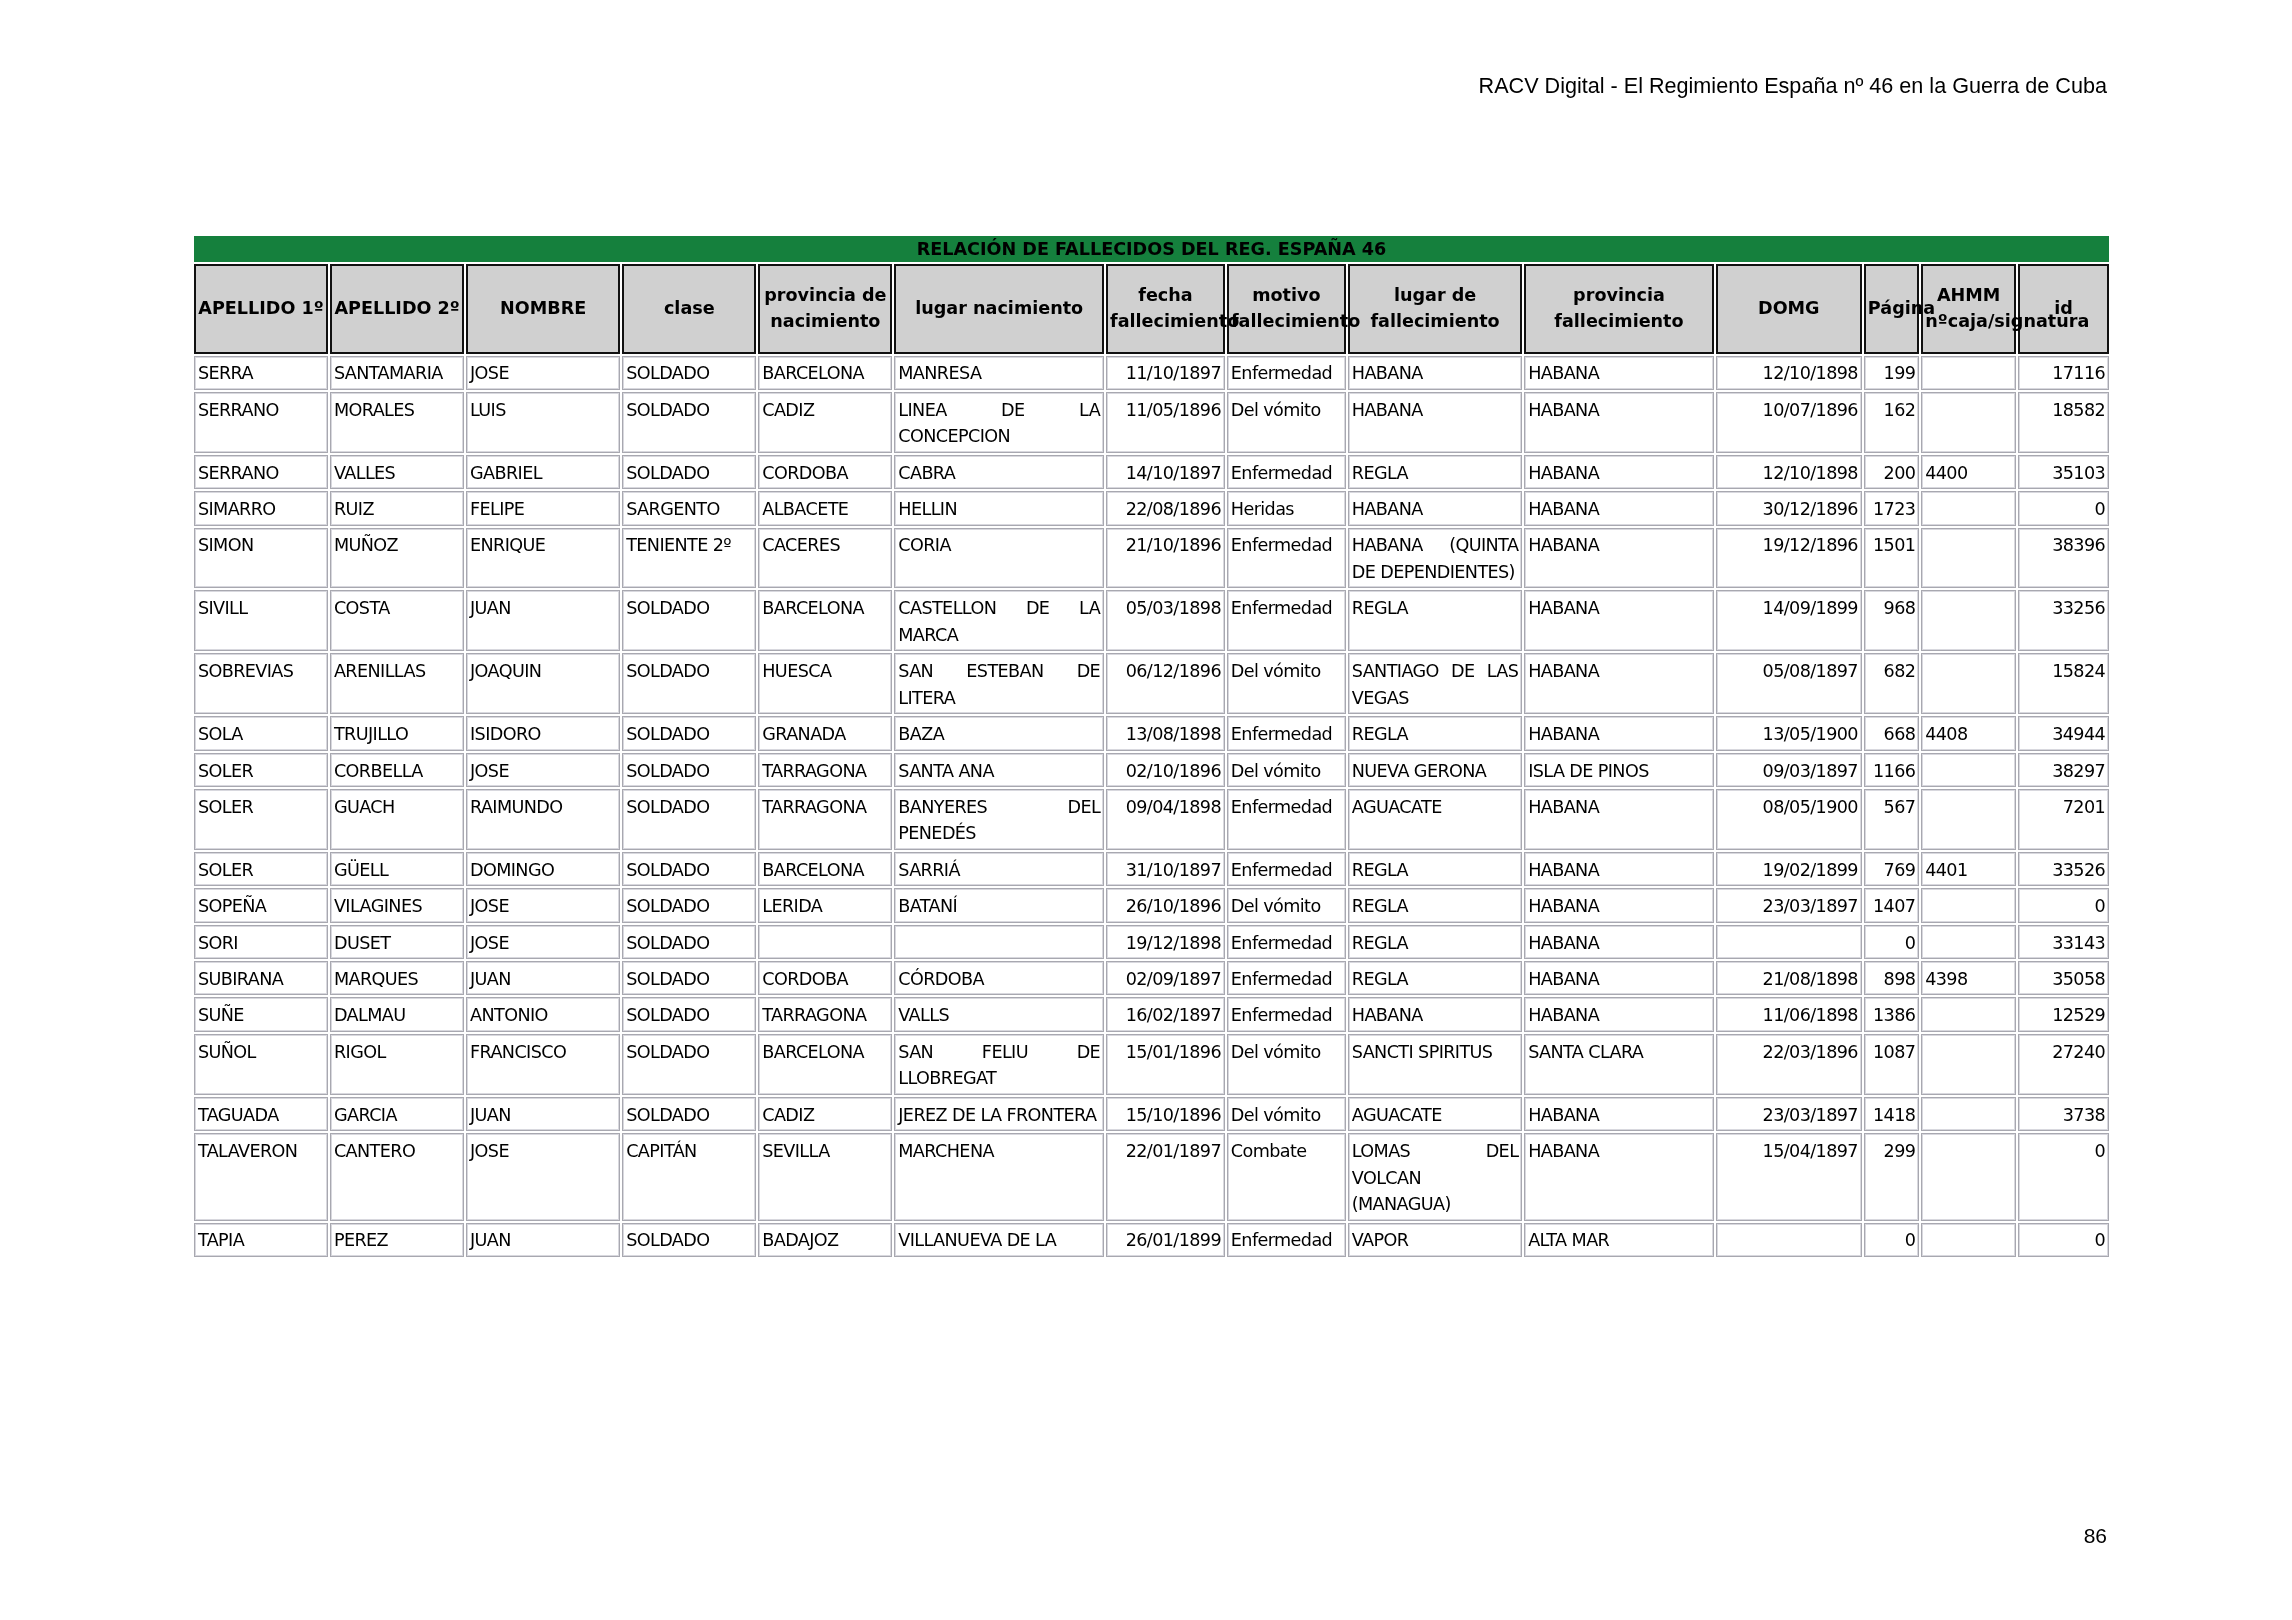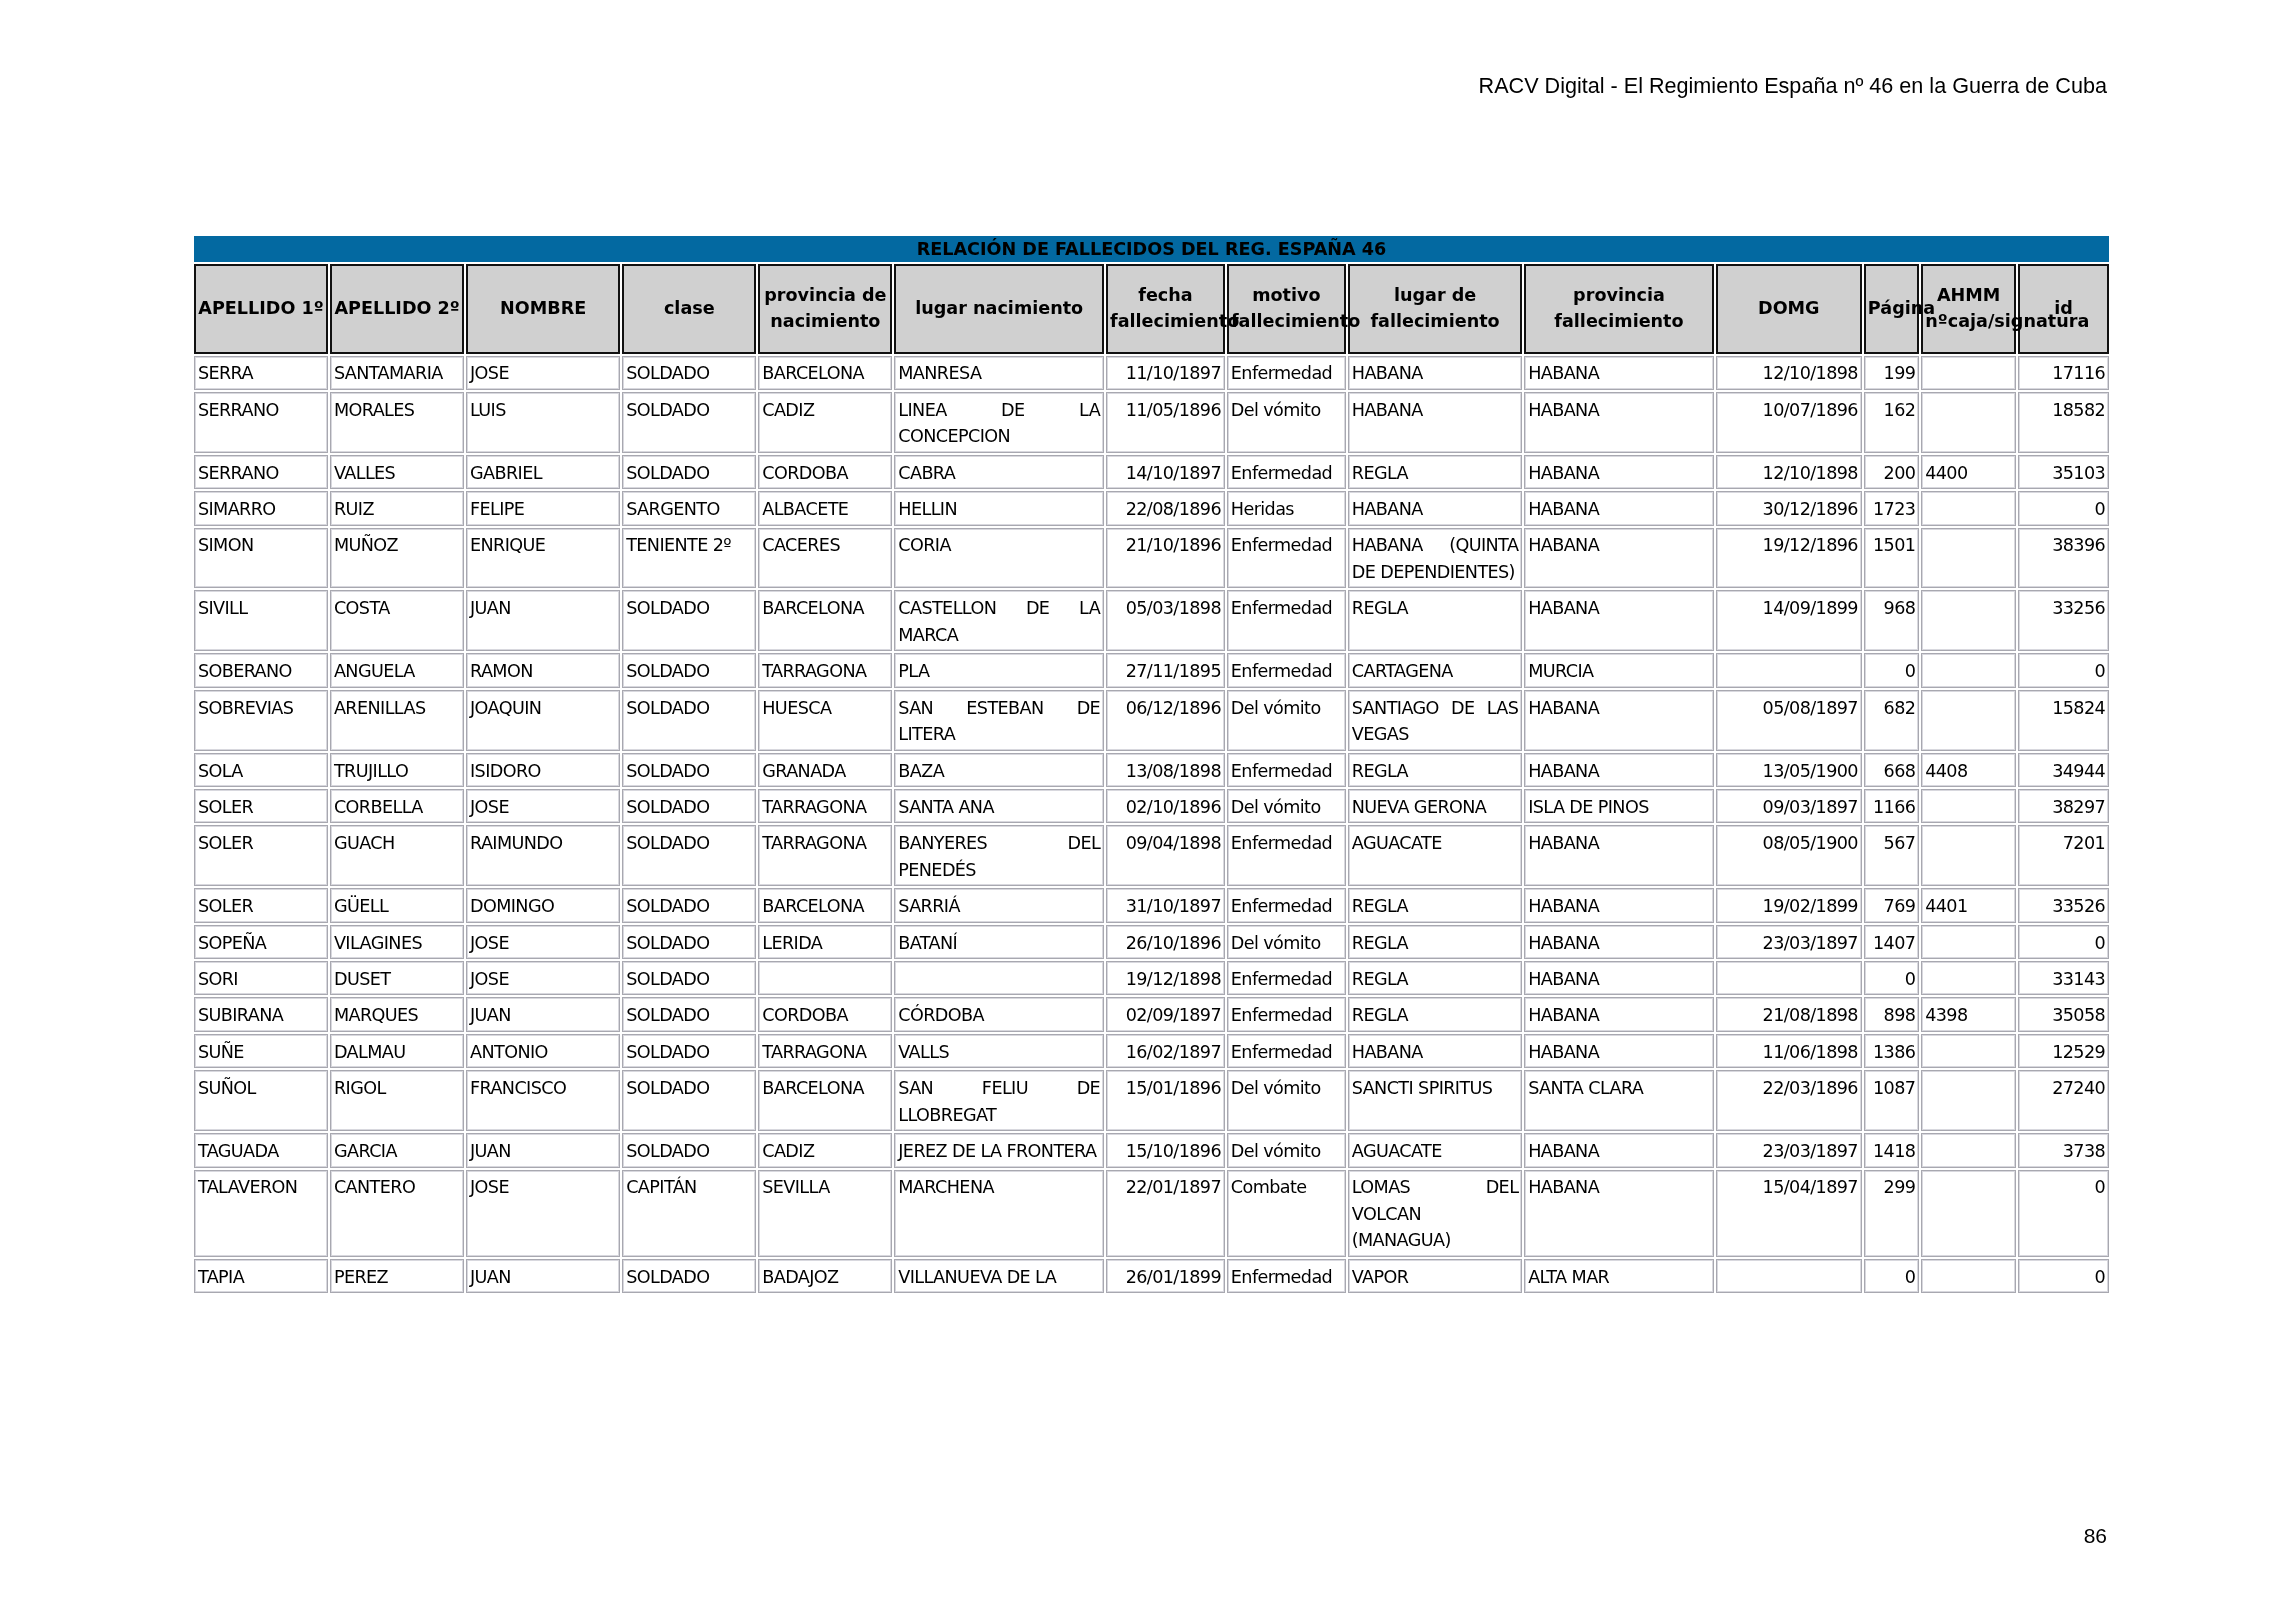--- a/index.html
+++ b/index.html
@@ -2,21 +2,21 @@
 <html><head>
 <meta charset="utf-8">
 <style>
   html, body { margin: 0; padding: 0; background: #ffffff; }
   body { width: 2293px; height: 1620px; position: relative; overflow: hidden; font-family: "Liberation Sans", sans-serif; color: #000; }
   .page-header { position: absolute; right: 186px; top: 73px; font-size: 21.6px; font-family: "Liberation Sans", sans-serif; margin-left: 36px; }
   .page-number { position: absolute; right: 186px; top: 1524px; font-size: 21px; font-family: "Liberation Sans", sans-serif; }
   .table-wrap { position: absolute; left: 192px; top: 234px; width: 1919px; }
   table { border-collapse: separate; border-spacing: 2px; width: 100%; table-layout: fixed; font-family: "DejaVu Sans", sans-serif; font-size: 17.6px; background: #ffffff; }
   caption, .title-row td { }
-  .title-cell { background: #0369a1; text-align: center; font-weight: bold; font-size: 17.6px; height: 25.5px; padding: 0; border: none; }
+  .title-cell { background: #15803d; text-align: center; font-weight: bold; font-size: 17.6px; height: 25.5px; padding: 0; border: none; }
   th { background: #d0d0d0; border: 2px solid #111; font-weight: bold; font-size: 17.6px; text-align: center; vertical-align: middle; padding: 2px 2px; line-height: 25.5px; height: 82px; }
   td.cell { border: 1px solid #a8a8b0; box-shadow: inset 0 0 0 1px #d8d8de; vertical-align: top; padding: 3.9px 2.9px 2px 2.9px; line-height: 26.5px; font-size: 17.6px; letter-spacing: -0.6px; word-wrap: break-word; }
   td.num { text-align: right; }
   td.just { text-align: justify; text-align-last: left; }
   tr.data-row td { background: #fff; }
 </style>
 </head>
 <body>
 
 <div class="page-header">RACV Digital - El Regimiento España nº 46 en la Guerra de Cuba</div>
@@ -151,36 +151,20 @@
           <td class="cell num">05/03/1898</td>
           <td class="cell">Enfermedad</td>
           <td class="cell just">REGLA</td>
           <td class="cell">HABANA</td>
           <td class="cell num">14/09/1899</td>
           <td class="cell num">968</td>
           <td class="cell"></td>
           <td class="cell num">33256</td>
         </tr>
         <tr class="data-row">
-          <td class="cell">SOBERANO</td>
-          <td class="cell">ANGUELA</td>
-          <td class="cell">RAMON</td>
-          <td class="cell">SOLDADO</td>
-          <td class="cell">TARRAGONA</td>
-          <td class="cell just">PLA</td>
-          <td class="cell num">27/11/1895</td>
-          <td class="cell">Enfermedad</td>
-          <td class="cell just">CARTAGENA</td>
-          <td class="cell">MURCIA</td>
-          <td class="cell num"></td>
-          <td class="cell num">0</td>
-          <td class="cell"></td>
-          <td class="cell num">0</td>
-        </tr>
-        <tr class="data-row">
           <td class="cell">SOBREVIAS</td>
           <td class="cell">ARENILLAS</td>
           <td class="cell">JOAQUIN</td>
           <td class="cell">SOLDADO</td>
           <td class="cell">HUESCA</td>
           <td class="cell just">SAN ESTEBAN DE LITERA</td>
           <td class="cell num">06/12/1896</td>
           <td class="cell">Del vómito</td>
           <td class="cell just">SANTIAGO DE LAS VEGAS</td>
           <td class="cell">HABANA</td>

